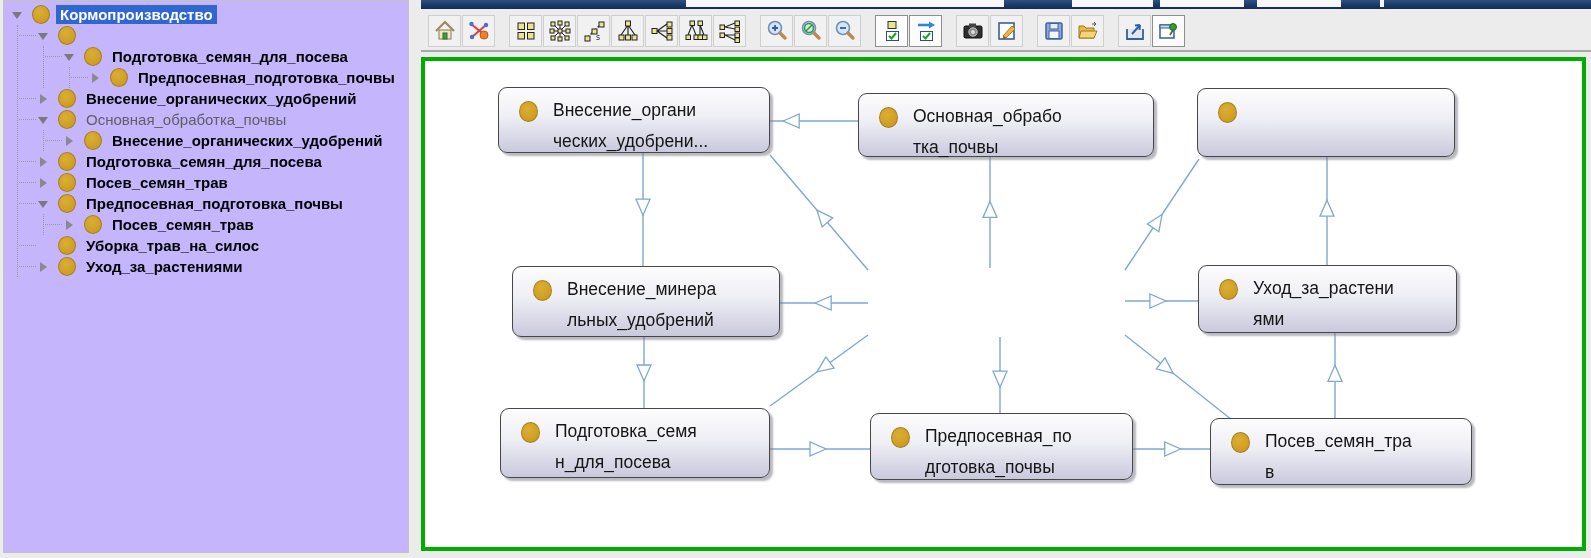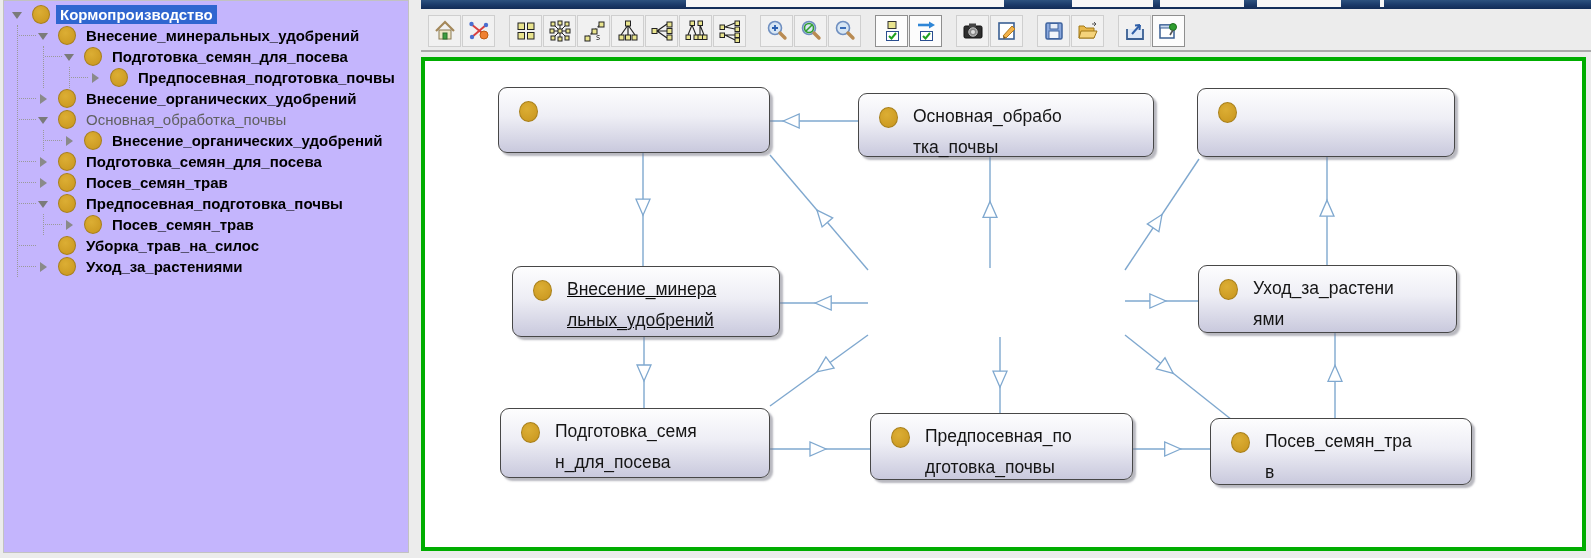--- a/index.html
+++ b/index.html
@@ -64,21 +64,20 @@
             <span class="ticon"></span>
             <span class="tlabel selected">Кормопроизводство</span>
           </div>
           <ul>
             <li>
               <div class="trow">
                 <span class="twist">
                   <span class="tw-down"></span>
                 </span>
                 <span class="ticon"></span>
-                <span class="tlabel">Внесение_минеральных_удобрений</span>
               </div>
               <ul>
                 <li>
                   <div class="trow">
                     <span class="twist">
                       <span class="tw-down"></span>
                     </span>
                     <span class="ticon"></span>
                     <span class="tlabel">Подготовка_семян_для_посева</span>
                   </div>
@@ -449,29 +448,30 @@
           <polygon points="740.9,240.0 724.9,247.0 724.9,233.0" fill="#fff" stroke="#7fa8cf" stroke-width="1.3"></polygon>
           <line x1="575" y1="276" x2="575" y2="352" stroke="#7fa8cf" stroke-width="1.4"></line>
           <polygon points="575.0,326.2 568.0,310.2 582.0,310.2" fill="#fff" stroke="#7fa8cf" stroke-width="1.3"></polygon>
           <line x1="443" y1="274" x2="345" y2="345" stroke="#7fa8cf" stroke-width="1.4"></line>
           <polygon points="392.0,310.9 400.9,295.9 409.1,307.2" fill="#fff" stroke="#7fa8cf" stroke-width="1.3"></polygon>
           <line x1="700" y1="274" x2="807" y2="359" stroke="#7fa8cf" stroke-width="1.4"></line>
           <polygon points="748.1,312.3 731.3,307.8 740.0,296.8" fill="#fff" stroke="#7fa8cf" stroke-width="1.3"></polygon>
         </svg>
     <div class="gnode" style="left: 73px; top: 26px; width: 272px; height: 66px;">
           <span class="gicon"></span>
+          <div class="gtext"><span>Внесение_органи</span><br><span>ческих_удобрени...</span></div>
         </div>
         <div class="gnode" style="left: 433px; top: 32px; width: 296px; height: 64px;">
           <span class="gicon"></span>
           <div class="gtext"><span>Основная_обрабо</span><br><span>тка_почвы</span></div>
         </div>
         <div class="gnode" style="left: 772px; top: 27px; width: 258px; height: 69px;">
           <span class="gicon"></span>
         </div>
-        <div class="gnode" style="left: 87px; top: 205px; width: 268px; height: 71px; text-decoration: underline;">
+        <div class="gnode" style="left: 87px; top: 205px; width: 268px; height: 71px;">
           <span class="gicon"></span>
           <div class="gtext"><span>Внесение_минера</span><br><span>льных_удобрений</span></div>
         </div>
         <div class="gnode" style="left: 773px; top: 204px; width: 259px; height: 68px;">
           <span class="gicon"></span>
           <div class="gtext"><span>Уход_за_растени</span><br><span>ями</span></div>
         </div>
         <div class="gnode" style="left: 75px; top: 347px; width: 270px; height: 70px;">
           <span class="gicon"></span>
           <div class="gtext"><span>Подготовка_семя</span><br><span>н_для_посева</span></div>

